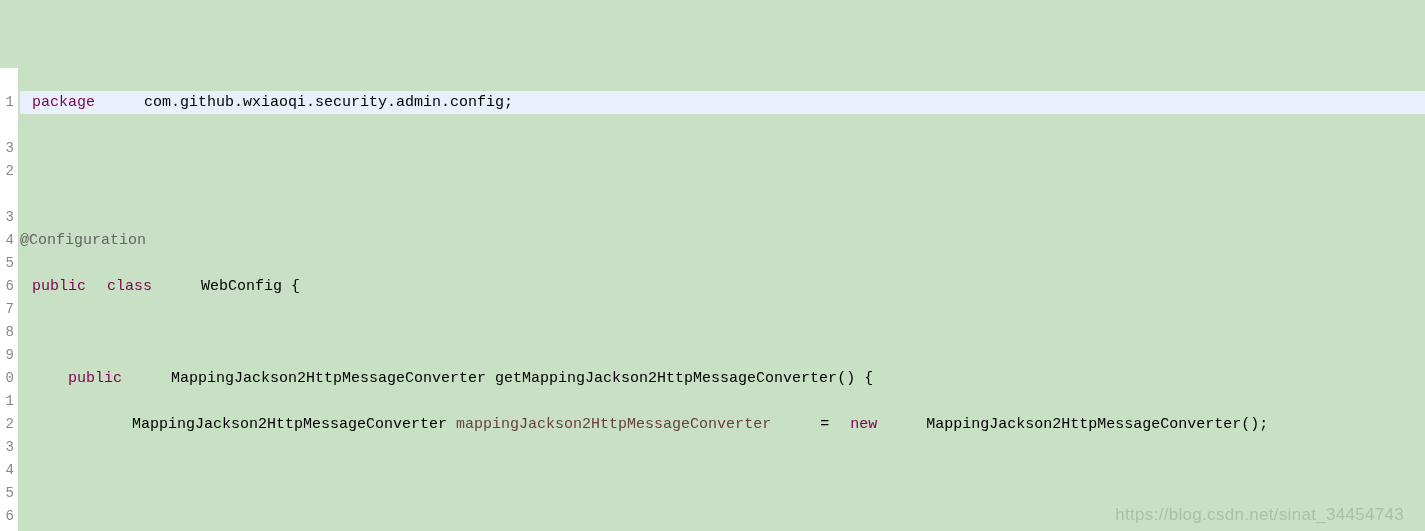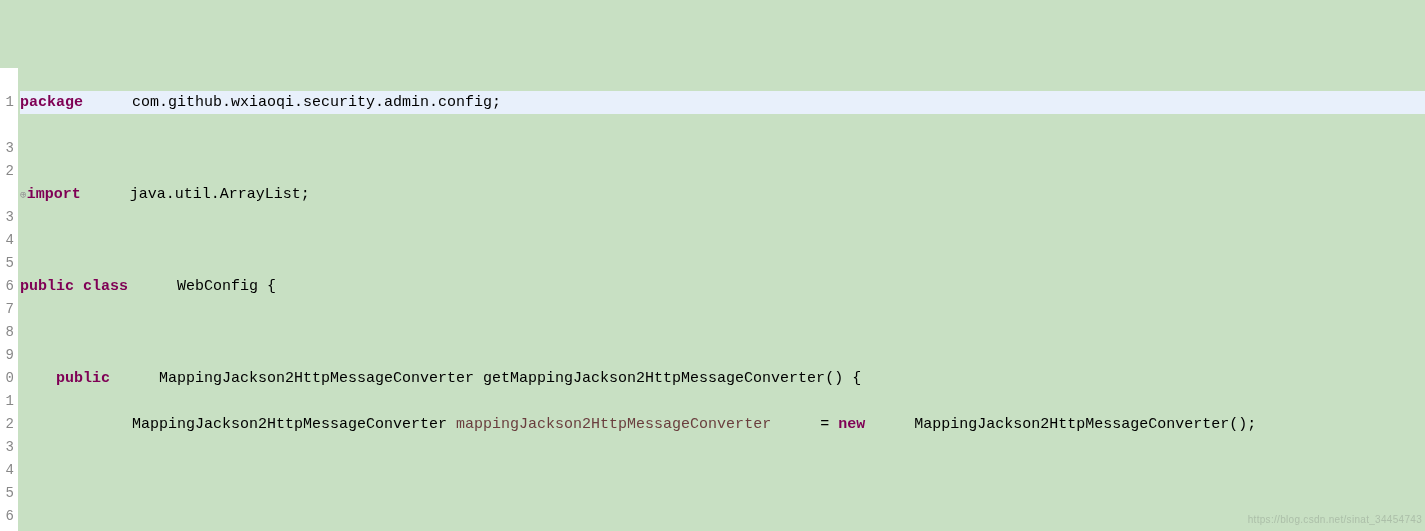--- a/index.html
+++ b/index.html
@@ -28,32 +28,32 @@
     min-width: 18px;
   }
   .code {
     flex: 1;
     line-height: 23px;
     padding-left: 2px;
   }
   .line { height: 23px; }
   .hl-line { background: #e8f0fb; }
   .normal-bg { background: #c8e0c3; }
-  .kw { color: #7f0055; font-weight: bold; }
+  .kw { color: #7f0055; font-weight: normal; margin-left: 12px; }
   .ann { color: #646464; }
   .var { color: #6a3e3e; }
   .txt { color: #000; margin-left: 40px; }
   .gfold { color: #999; font-size: 11px; }
   .watermark {
     position: absolute;
     bottom: 6px;
-    right: 3px;
+    right: 21px;
     color: rgba(120,130,120,0.35);
     font-family: Arial, sans-serif;
-    font-size: 10px;
+    font-size: 17px;
     letter-spacing: 0.3px;
   }
 </style>
 </head>
 <body>
 
 
 
 <div class="editor">
   <div class="gutter">
@@ -78,22 +78,22 @@
 <span class="line">6</span>
 
 
 
 
 <span class="line"></span>
 </div>
   <div class="code">
 <div class="line hl-line"><span class="kw">package</span><span class="txt"> com.github.wxiaoqi.security.admin.config;</span></div>
 <div class="line normal-bg"></div>
-<div class="line normal-bg"><span class="gfold">⊕</span><span class="kw">import</span><span class="txt"> java.util.ArrayList;</span></div>
 <div class="line normal-bg"></div>
+<div class="line normal-bg"><span class="ann">@Configuration</span></div>
 <div class="line normal-bg"><span class="kw">public</span><span class="kw"> class</span><span class="txt"> WebConfig {</span></div>
 <div class="line normal-bg"></div>
 <div class="line normal-bg"><span class="kw">    public</span><span class="txt"> MappingJackson2HttpMessageConverter getMappingJackson2HttpMessageConverter() {</span></div>
 <div class="line normal-bg"><span class="txt">        MappingJackson2HttpMessageConverter </span><span class="var">mappingJackson2HttpMessageConverter</span><span class="txt"> = </span><span class="kw">new</span><span class="txt"> MappingJackson2HttpMessageConverter();</span></div>
 
 
 
 
 
 

